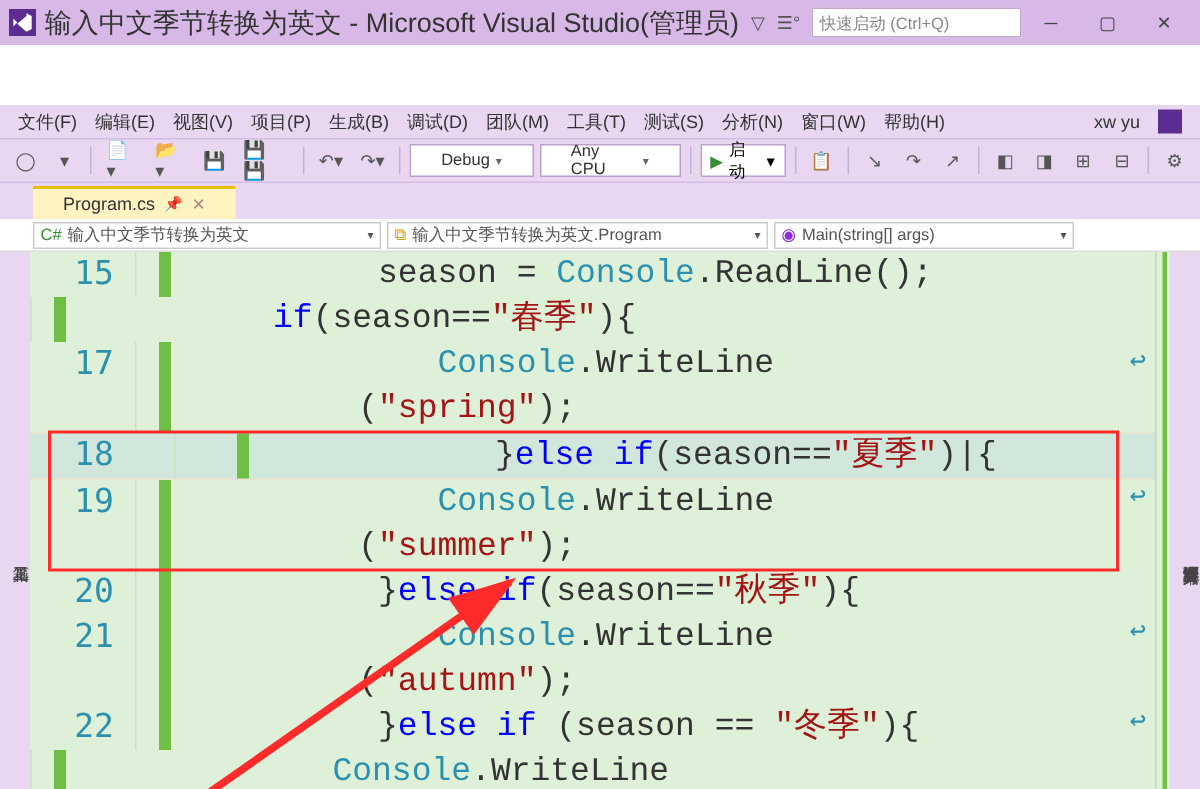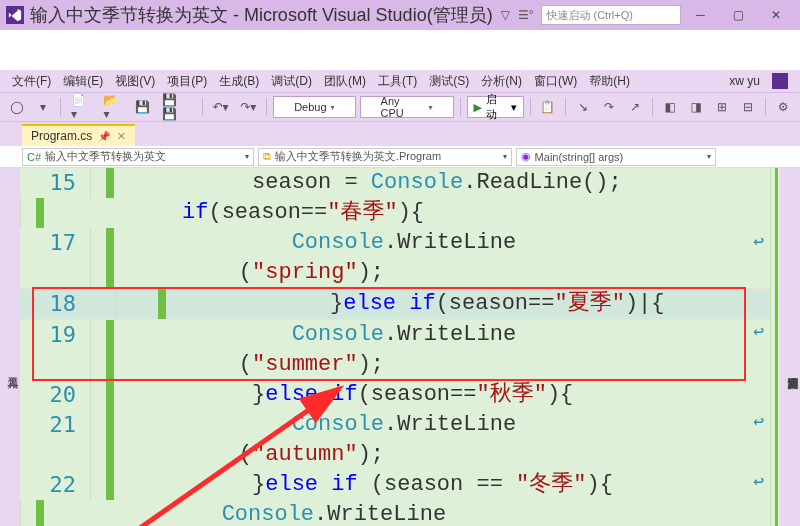--- a/index.html
+++ b/index.html
@@ -17,21 +17,21 @@
   .menubar .right { margin-left:auto; display:flex; align-items:center; gap:6px; }
   .avatar { width:16px; height:16px; background:#5c2d91; }
   .toolbar { height: 30px; background:#e9d7f2; border-top:1px solid #d4bde4; border-bottom:1px solid #d4bde4; display:flex; align-items:center; padding:0 6px; gap:4px; }
   .tbtn { height:22px; min-width:22px; padding:0 3px; display:flex; align-items:center; justify-content:center; color:#555; border:1px solid transparent; }
   .sep { width:1px; height:18px; background:#c7b0d6; margin:0 2px; }
   .dd { height:22px; border:1px solid #bba0cd; background:#fff; display:flex; align-items:center; padding:0 20px; font-size:11px; color:#333; gap:4px; }
   .dd .caret { font-size:8px; color:#666; }
   .startbtn { background:#fff; border:1px solid #bba0cd; height:22px; display:flex; align-items:center; padding:0 6px; gap:4px; font-size:11px; }
   .startbtn .tri { color:#388a34; }
   .tabstrip { height: 24px; background:#e9d7f2; display:flex; align-items:flex-end; padding-left:22px; }
-  .tab { height:22px; background:#fff3c2; border-top:2px solid #e5c100; padding:0 9px; display:flex; align-items:center; gap:6px; font-size:12px; color:#333; }
+  .tab { height:22px; background:#fff3c2; border-top:2px solid #e5c100; padding:0 20px; display:flex; align-items:center; gap:6px; font-size:12px; color:#333; }
   .tab .pin { color:#a88; font-size:10px; }
   .tab .close { color:#a88; font-size:11px; }
   .ctxbar { height: 22px; background:#fff; border-bottom:1px solid #ddd; display:flex; align-items:center; padding-left:22px; gap:4px; font-size:11px; }
   .ctxdd { flex:0 0 auto; height:18px; border:1px solid #ccc; display:flex; align-items:center; padding:0 4px; gap:4px; color:#555; }
   .ctxdd .caret { font-size:8px; }
   .ctx1 { width: 232px; }
   .ctx2 { width: 254px; }
   .ctx3 { width: 200px; }
   .main { display:flex; height: calc(526px - 30px - 22px - 30px - 24px - 22px); position:relative; }
   .ltab, .rtab { width: 20px; background:#e9d7f2; writing-mode: vertical-rl; text-orientation: upright; font-size:11px; color:#444; display:flex; flex-direction:column; gap:8px; padding-top:4px; align-items:center; }

